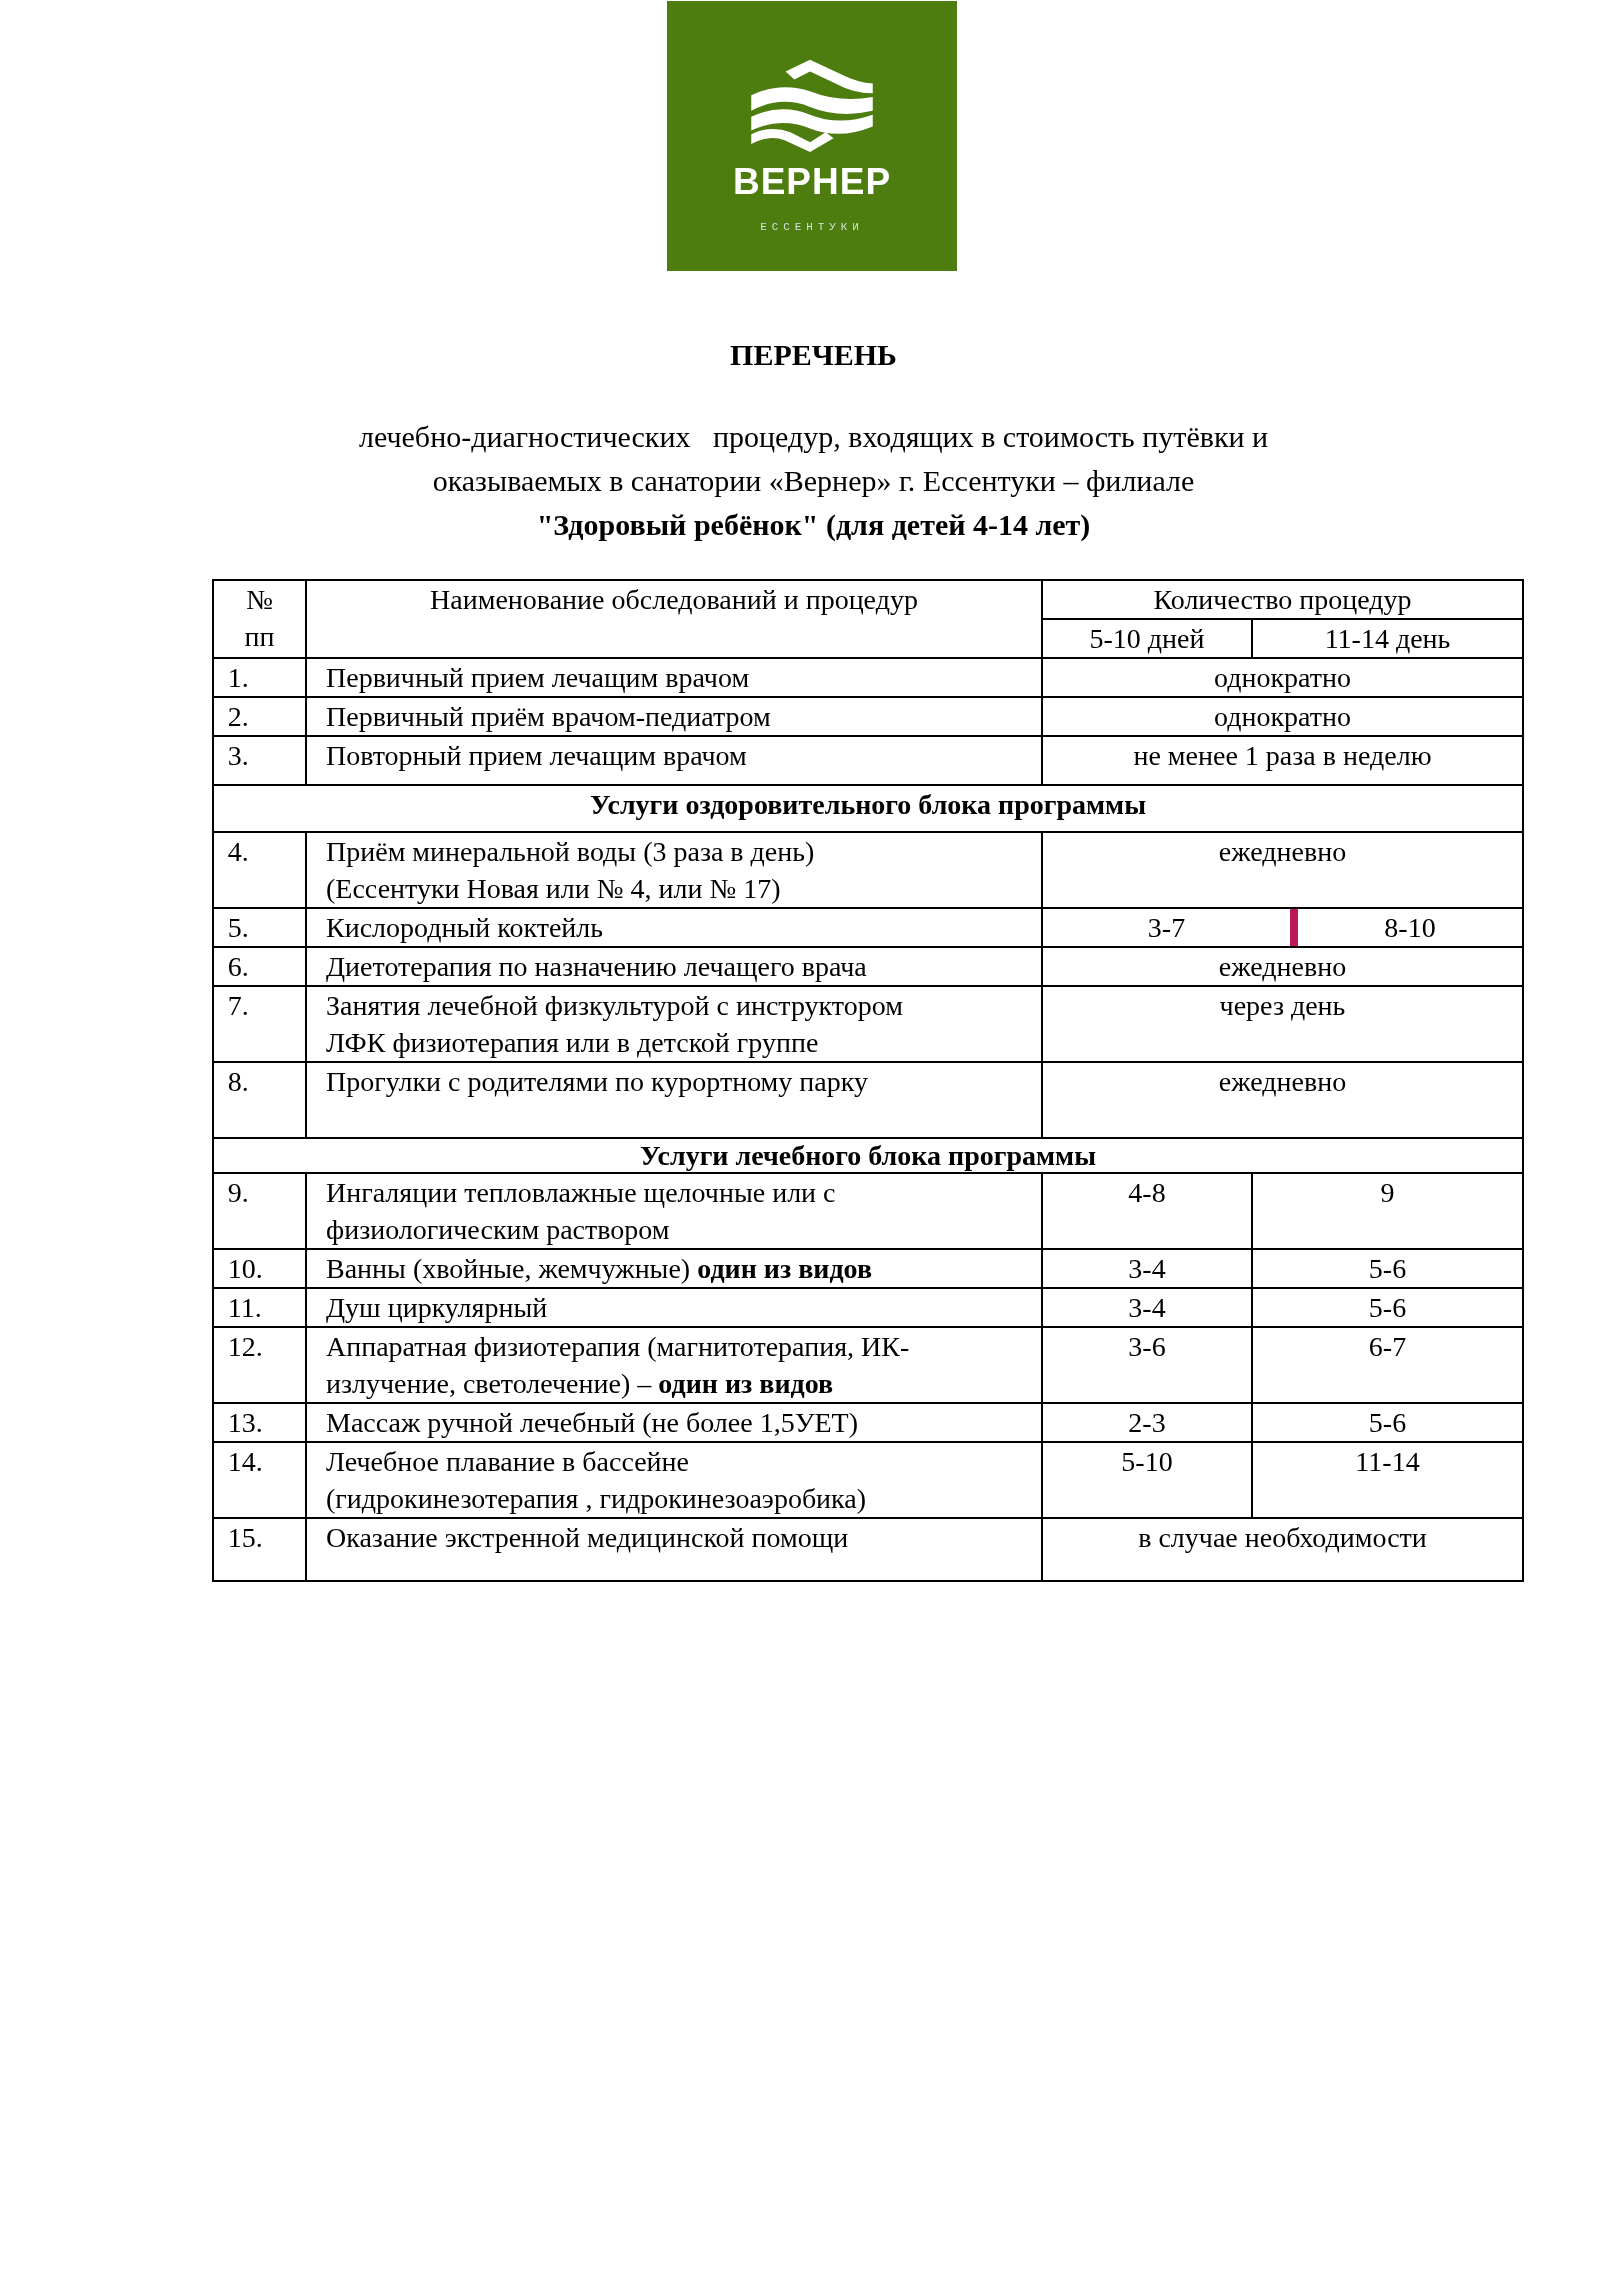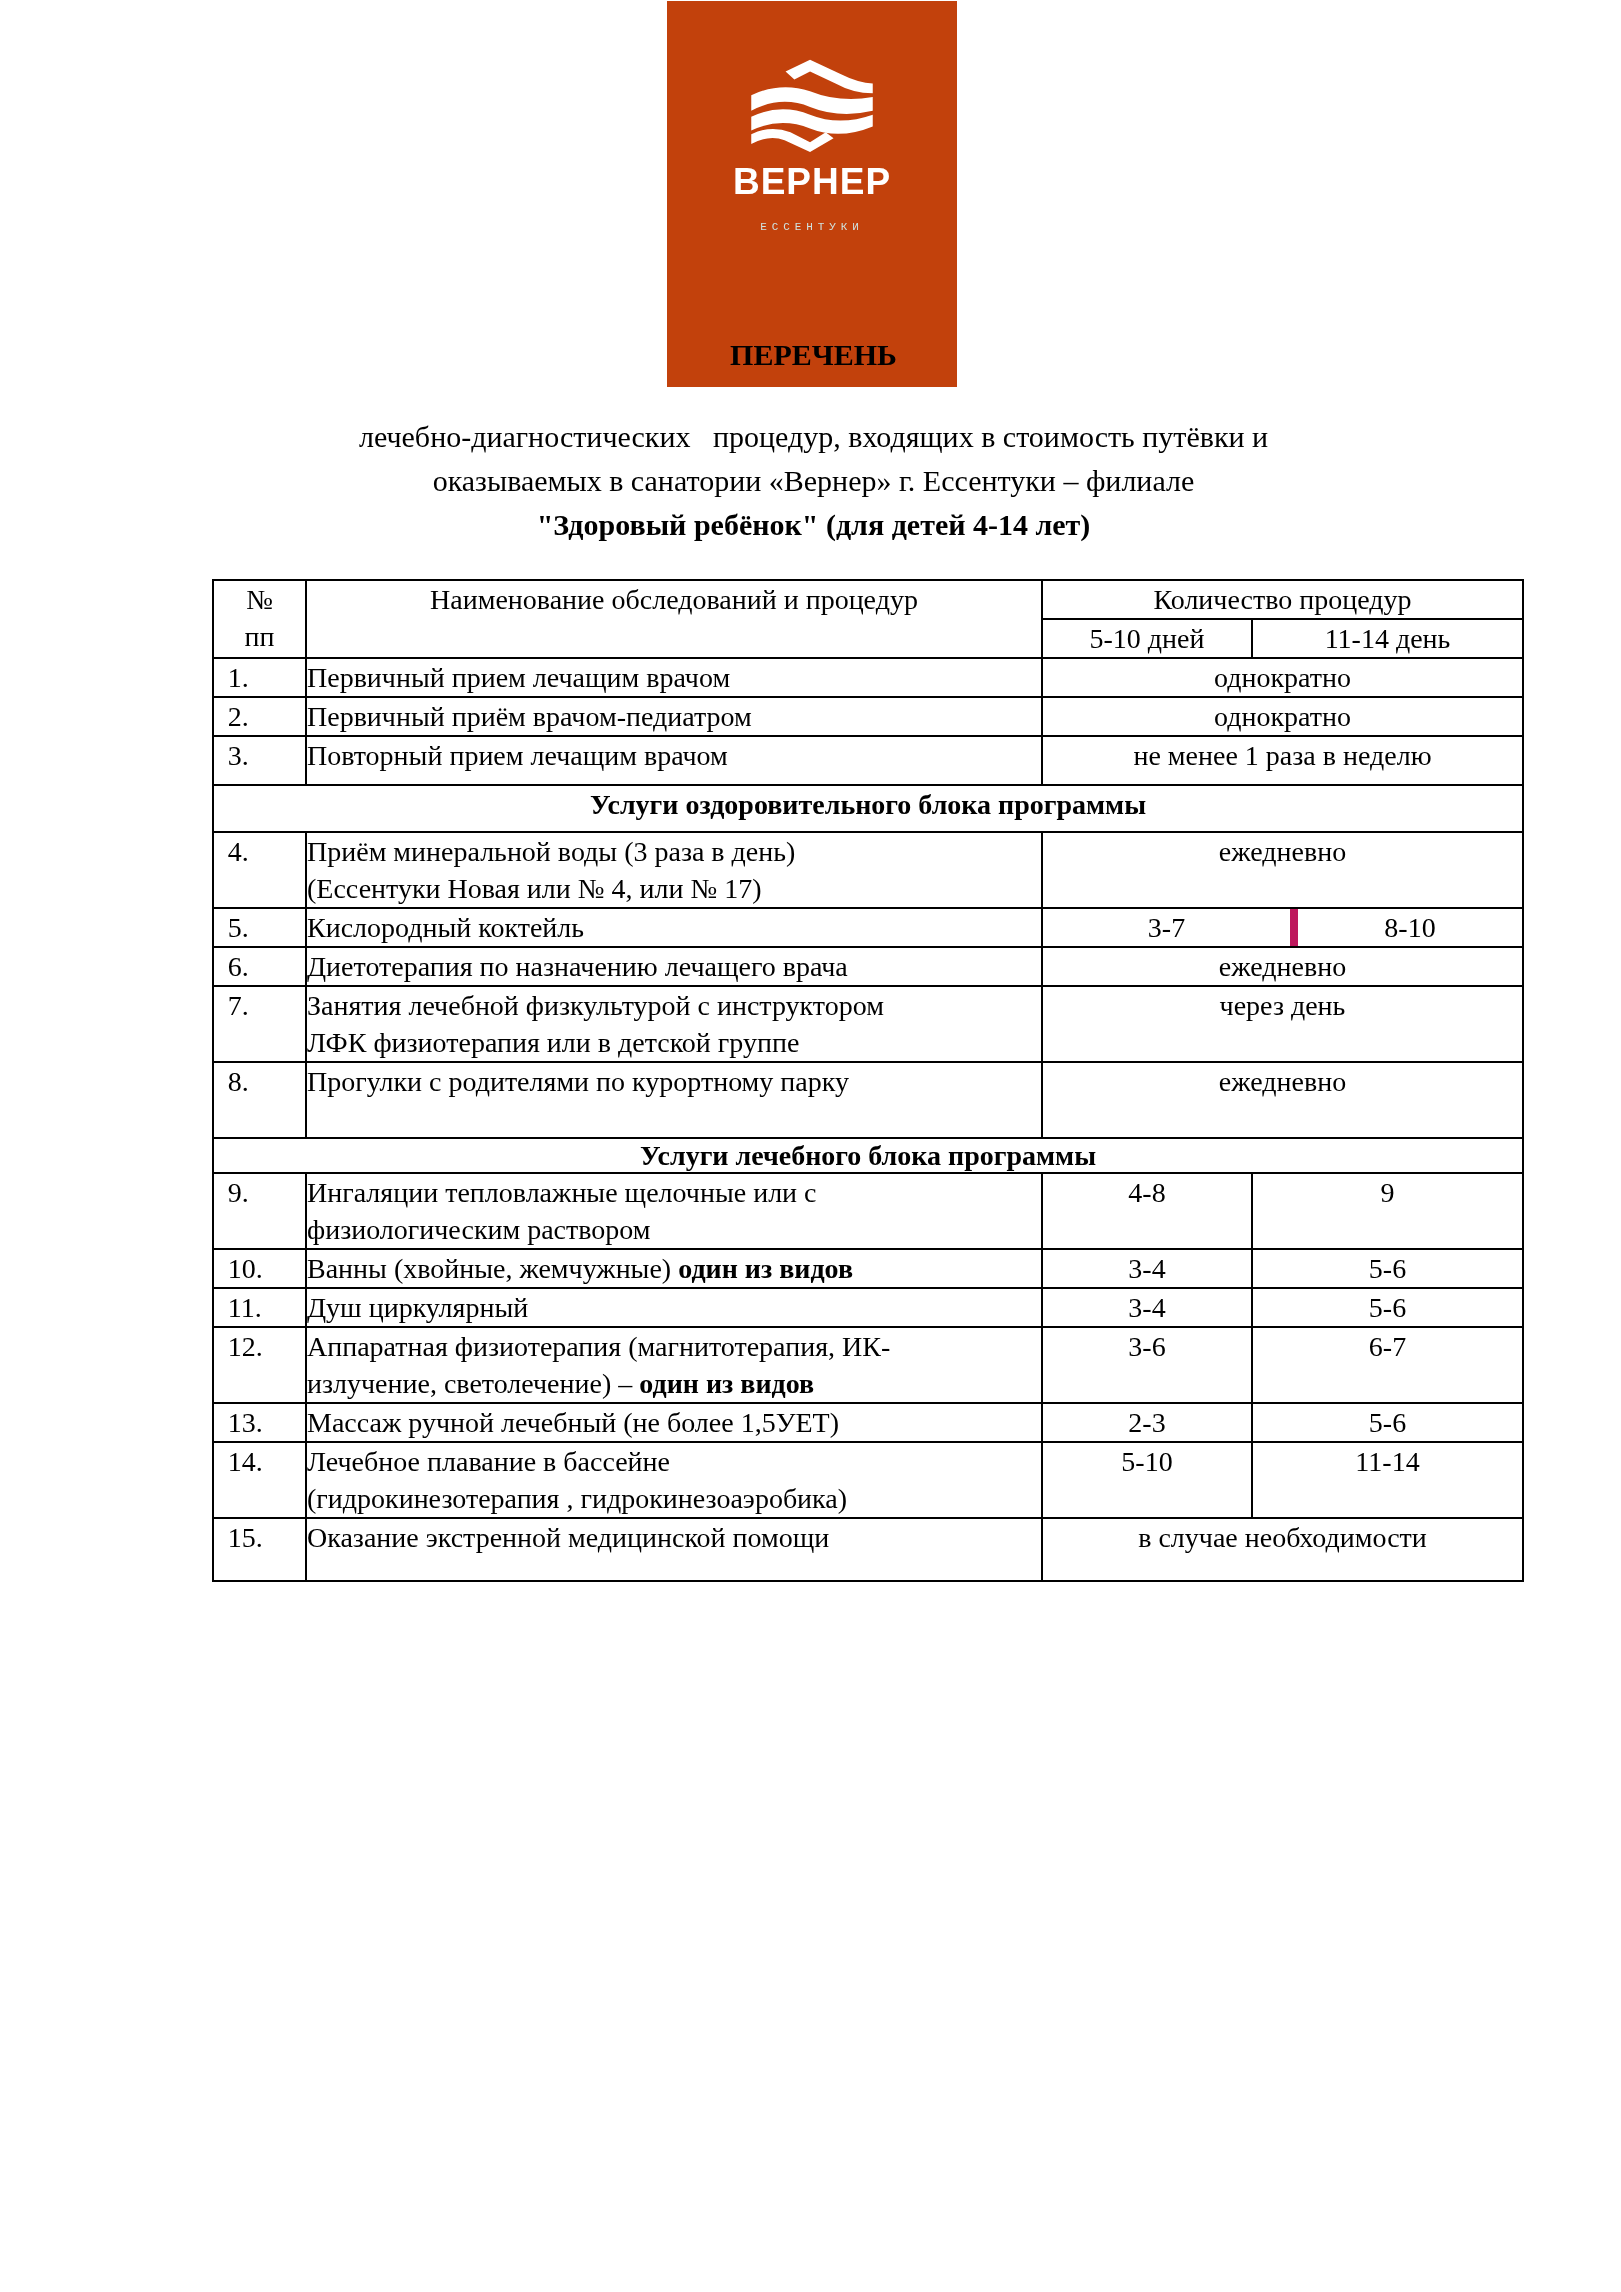--- a/index.html
+++ b/index.html
@@ -1,35 +1,35 @@
 <!DOCTYPE html>
 <html><head>
 <meta charset="utf-8">
 <style>
   html, body { margin: 0; padding: 0; background: #ffffff; }
   body { width: 1621px; height: 2293px; position: relative; overflow: hidden;
          font-family: "Liberation Serif", "DejaVu Serif", serif; color: #000; }
-  .logo { position: absolute; left: 667px; top: 1px; width: 290px; height: 386px;
-          background: #c2410c; }
+  .logo { position: absolute; left: 667px; top: 1px; width: 290px; height: 270px;
+          background: #4d7c0f; }
   .logo svg { position: absolute; left: 0; top: 0; }
   .logo-name { position: absolute; left: 0; width: 100%; top: 160px; text-align: center;
                font-family: "Liberation Sans", "DejaVu Sans", sans-serif; font-weight: bold;
                font-size: 37px; color: #ffffff; letter-spacing: 1px; }
   .logo-sub { position: absolute; left: 0; width: 100%; top: 220px; text-align: center;
               font-family: Liberation Mono, monospace;
               font-size: 11px; color: #cfe3e1; letter-spacing: 4.9px; }
   .heading { position: absolute; left: 235px; width: 1157px; top: 333px; text-align: center; }
   .heading .t { font-size: 30px; font-weight: bold; line-height: 43px; height: 41px; }
   .heading .l { font-size: 30px; line-height: 44px; }
   .heading .b { font-size: 30px; font-weight: bold; line-height: 44px; }
   table { position: absolute; left: 212px; top: 579px; width: 1309px;
           border-collapse: collapse; table-layout: fixed; font-size: 28px; }
   td { border: 2px solid #000; padding: 0; vertical-align: top; line-height: 37px; }
   td.num { padding-left: 13.7px; }
-  td.name { padding-left: 0; padding-right: 5.9px; }
+  td.name { padding-left: 19px; padding-right: 5.9px; }
   td.c { text-align: center; }
   td.section { text-align: center; font-weight: bold; margin-top: 45px; }
   .hdr1 td { height: 37px; }
   b { font-weight: bold; }
 </style>
 </head>
 <body>
 
 <div class="logo">
   <svg width="290" height="298" viewBox="0 0 296 304">

